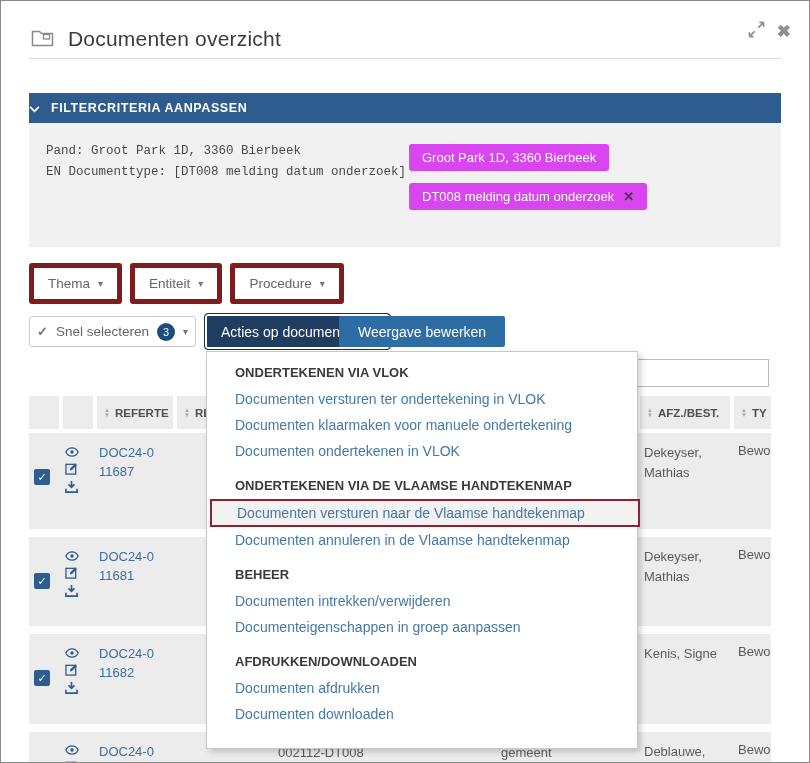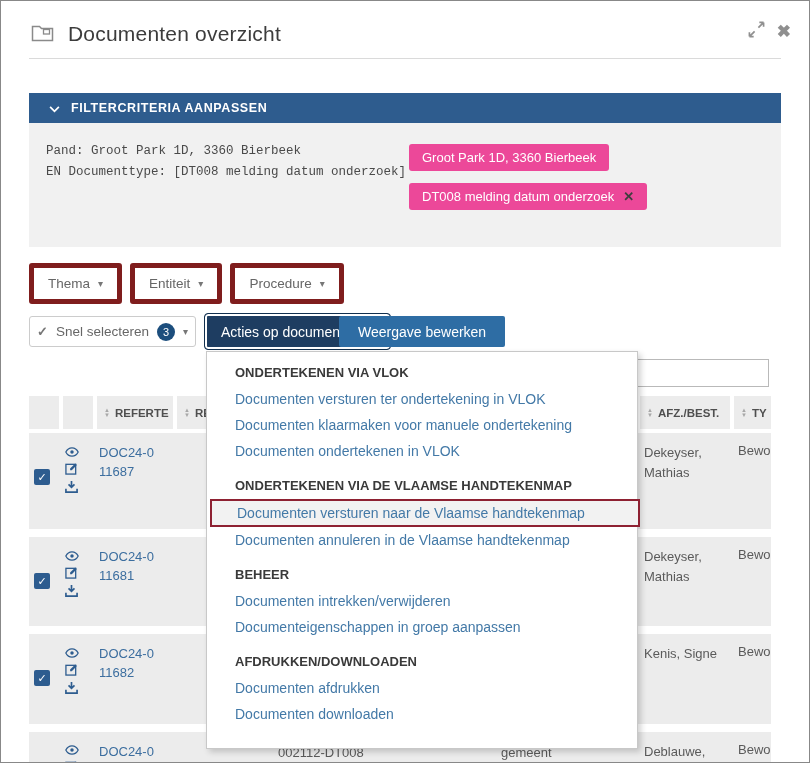--- a/index.html
+++ b/index.html
@@ -2,34 +2,34 @@
 <html><head>
 <meta charset="utf-8">
 <style>
   * { margin:0; padding:0; box-sizing:border-box; }
   body { background:#fff; font-family:"Liberation Sans", sans-serif; }
   .window {
     position:relative; width:810px; height:763px; background:#fff;
     border:1px solid #888; overflow:hidden;
   }
   
-  .app-header { position:absolute; top:16px; left:30px; right:16px; height:34px; display:flex; align-items:center; }
+  .app-header { position:absolute; top:16px; left:30px; right:16px; height:34px; display:flex; align-items:flex-end; }
   .app-title { font-size:21px; color:#3c3c3c; margin-left:14px; letter-spacing:0.2px; }
   .header-actions { position:absolute; right:2px; top:4px; display:flex; gap:12px; align-items:center; }
   .close-x { font-size:17px; font-weight:bold; color:#8f8f8f; cursor:pointer; line-height:1; }
   .header-divider { position:absolute; top:57px; left:28px; right:28px; border-top:1px solid #dadada; }
 
   
   .filter-panel { position:absolute; top:92px; left:28px; right:28px; }
-  .filter-bar { height:30px; background:#2e5c8e; color:#fff; display:flex; align-items:center; gap:11px; padding-left:20px; cursor:pointer; }
+  .filter-bar { height:30px; background:#2e5c8e; color:#fff; display:flex; align-items:center; gap:11px; cursor:pointer; }
   .filter-bar-label { font-size:12.5px; font-weight:bold; letter-spacing:0.6px; }
   .filter-body { position:relative; background:#f1f1f1; height:124px; }
   .criteria { position:absolute; left:17px; top:18px; font-family:"Liberation Mono","DejaVu Sans Mono",monospace; font-size:12.5px; color:#4a4a4a; line-height:21px; white-space:pre; }
   .tags { position:absolute; left:380px; top:21px; display:flex; flex-direction:column; align-items:flex-start; gap:12px; }
-  .tag { background:#ec4899; color:#fff; font-size:13px; padding:6px 13px; border-radius:3px; display:flex; align-items:center; gap:9px; }
+  .tag { background:#d946ef; color:#fff; font-size:13px; padding:6px 13px; border-radius:3px; display:flex; align-items:center; gap:9px; }
   .tag-close { color:#3e3e3e; font-size:13px; font-weight:bold; cursor:pointer; }
 
   
   .filter-btn-row { position:absolute; top:262px; left:28px; display:flex; gap:8px; }
   .btn-outline { background:#fff; border:5px solid #7f1d1d; border-radius:3px; color:#666; font-size:13.5px; padding:8px 14px; display:flex; align-items:center; gap:8px; cursor:pointer; }
   .caret { font-size:10px; color:#777; line-height:1; }
 
   
   .quick-select { position:absolute; top:315px; left:28px; width:167px; height:31px; background:#fff; border:1px solid #ccc; border-radius:3px; color:#666; font-size:13.5px; display:flex; align-items:center; justify-content:center; gap:8px; cursor:pointer; }
   .check-glyph { color:#777; font-weight:bold; font-size:13px; }

